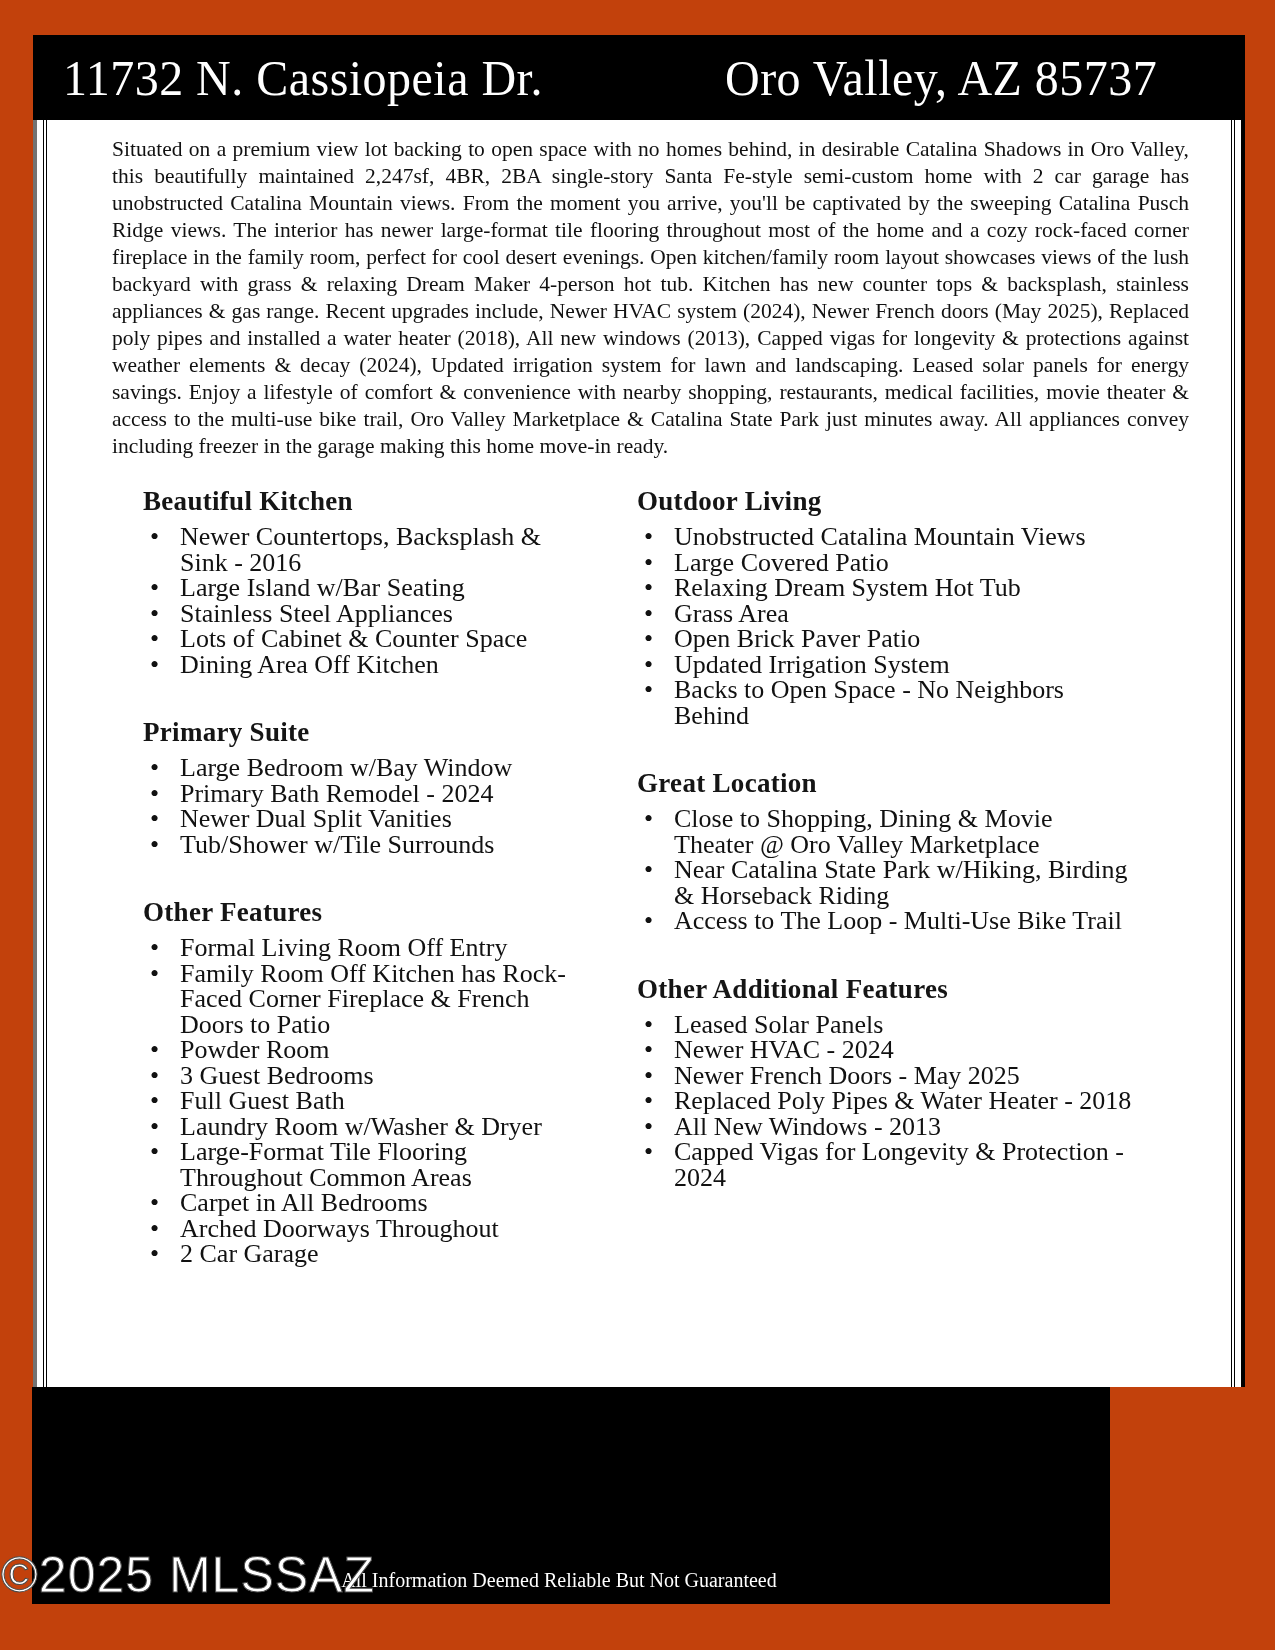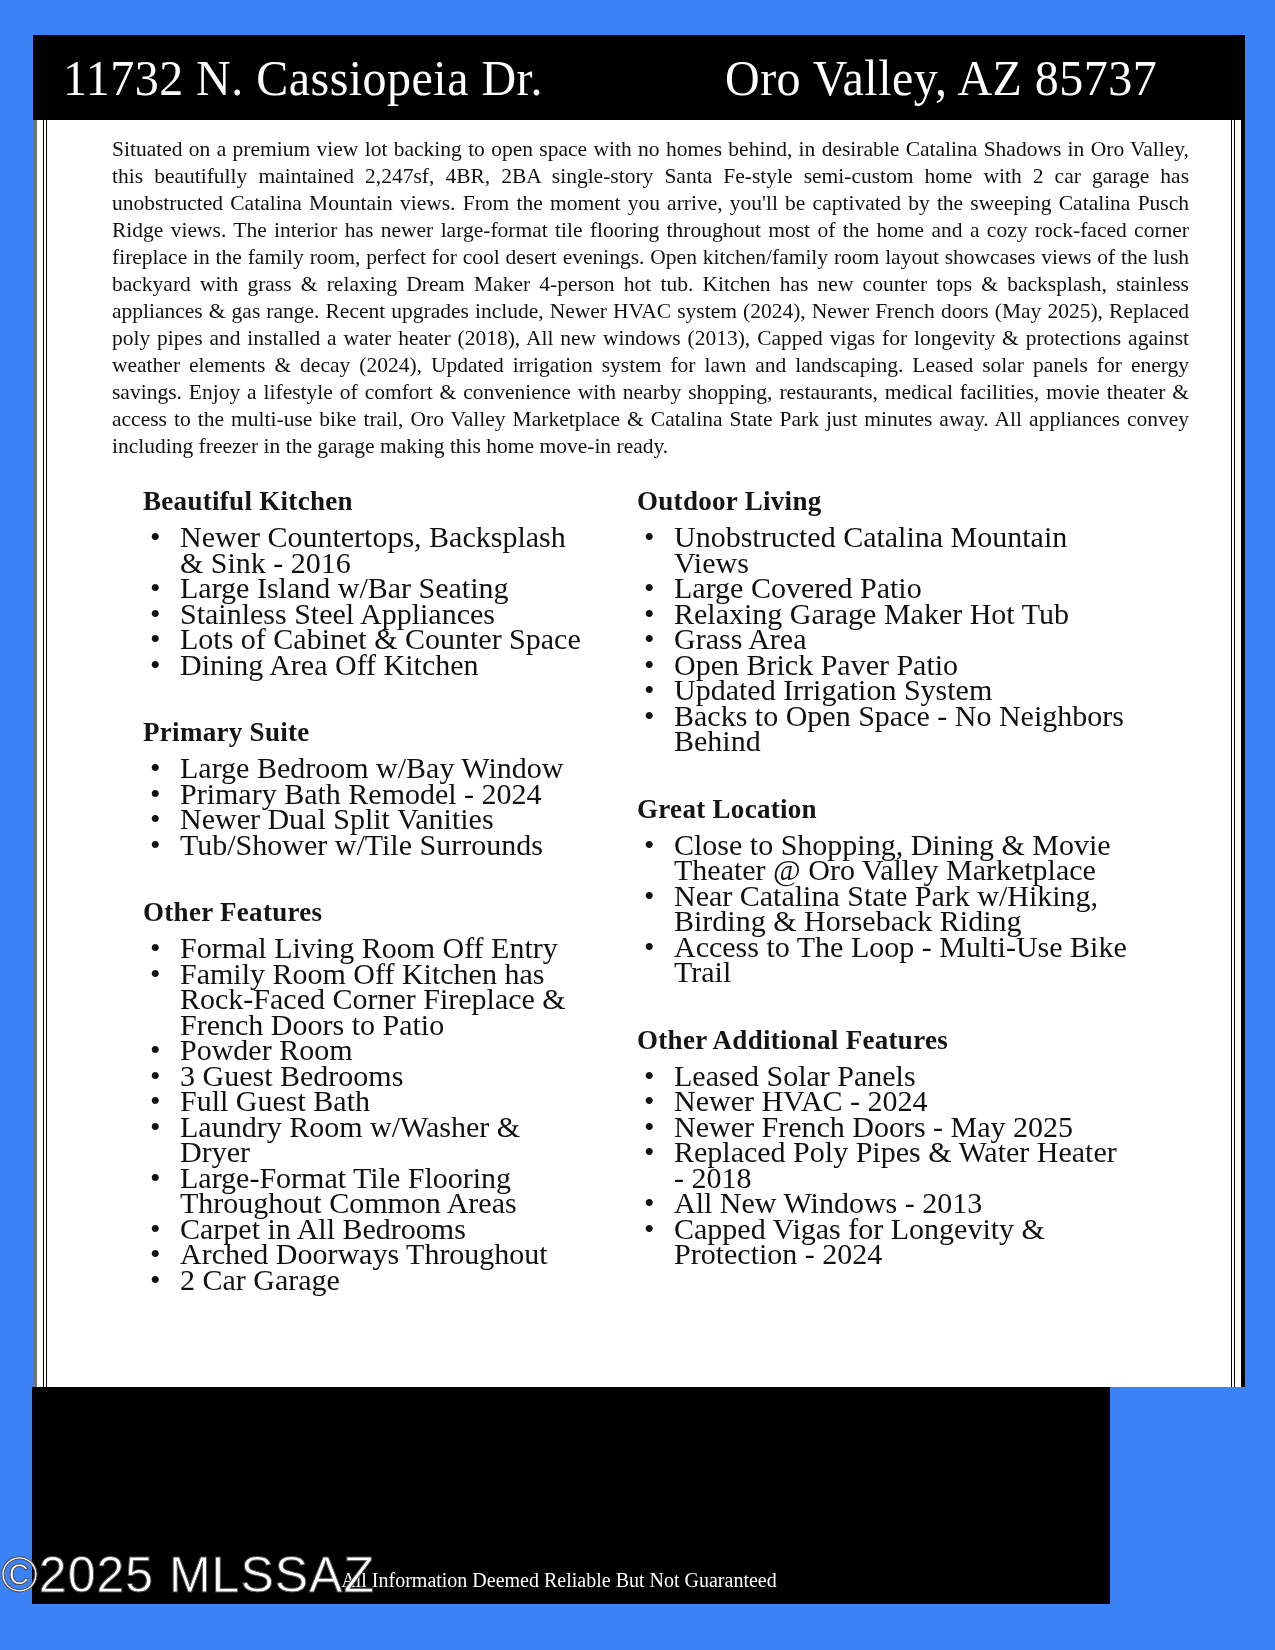--- a/index.html
+++ b/index.html
@@ -1,20 +1,20 @@
 <!DOCTYPE html>
 <html><head>
 <meta charset="utf-8">
 <style>
   html,body { margin:0; padding:0; background:#e8e8e8; }
   .page {
     position:relative;
     width:1275px; height:1650px;
     margin:0 auto;
-    background:#3b82f6;
+    background:#c2410c;
     overflow:hidden;
     color:#111;
   }
 
   
   .header-band {
     position:absolute; left:33px; top:35px;
     width:1212px; height:85px;
     background:#000;
     display:flex; align-items:center; justify-content:space-between;
@@ -64,21 +64,21 @@
     font-family:Liberation Serif, serif;
     font-weight:700;
     font-size:27px;
     letter-spacing:0.3px;
     color:#151515;
     margin:0 0 7px 0;
   }
   .feature-list {
     list-style:none; margin:0; padding:0;
     font-family:"Liberation Serif", serif;
-    font-size:30px; line-height:25.5px;
+    font-size:26px; line-height:25.5px;
     color:#111;
   }
   .feature-list li { position:relative; padding-left:37px; }
   .feature-list li::before {
     content:"\2022";
     position:absolute; left:7px; top:0;
   }
 
   
   .footer-band {
@@ -161,21 +161,21 @@
               <li>2 Car Garage</li>
             </ul>
   </div>
 </div>
       <div class="col col-right">
   <div class="section">
     <h3 class="section-heading">Outdoor Living</h3>
     <ul class="feature-list">
               <li>Unobstructed Catalina Mountain Views</li>
               <li>Large Covered Patio</li>
-              <li>Relaxing Garage Maker Hot Tub</li>
+              <li>Relaxing Dream System Hot Tub</li>
               <li>Grass Area</li>
               <li>Open Brick Paver Patio</li>
               <li>Updated Irrigation System</li>
               <li>Backs to Open Space - No Neighbors Behind</li>
             </ul>
   </div>
 
   <div class="section">
     <h3 class="section-heading">Great Location</h3>
     <ul class="feature-list">

